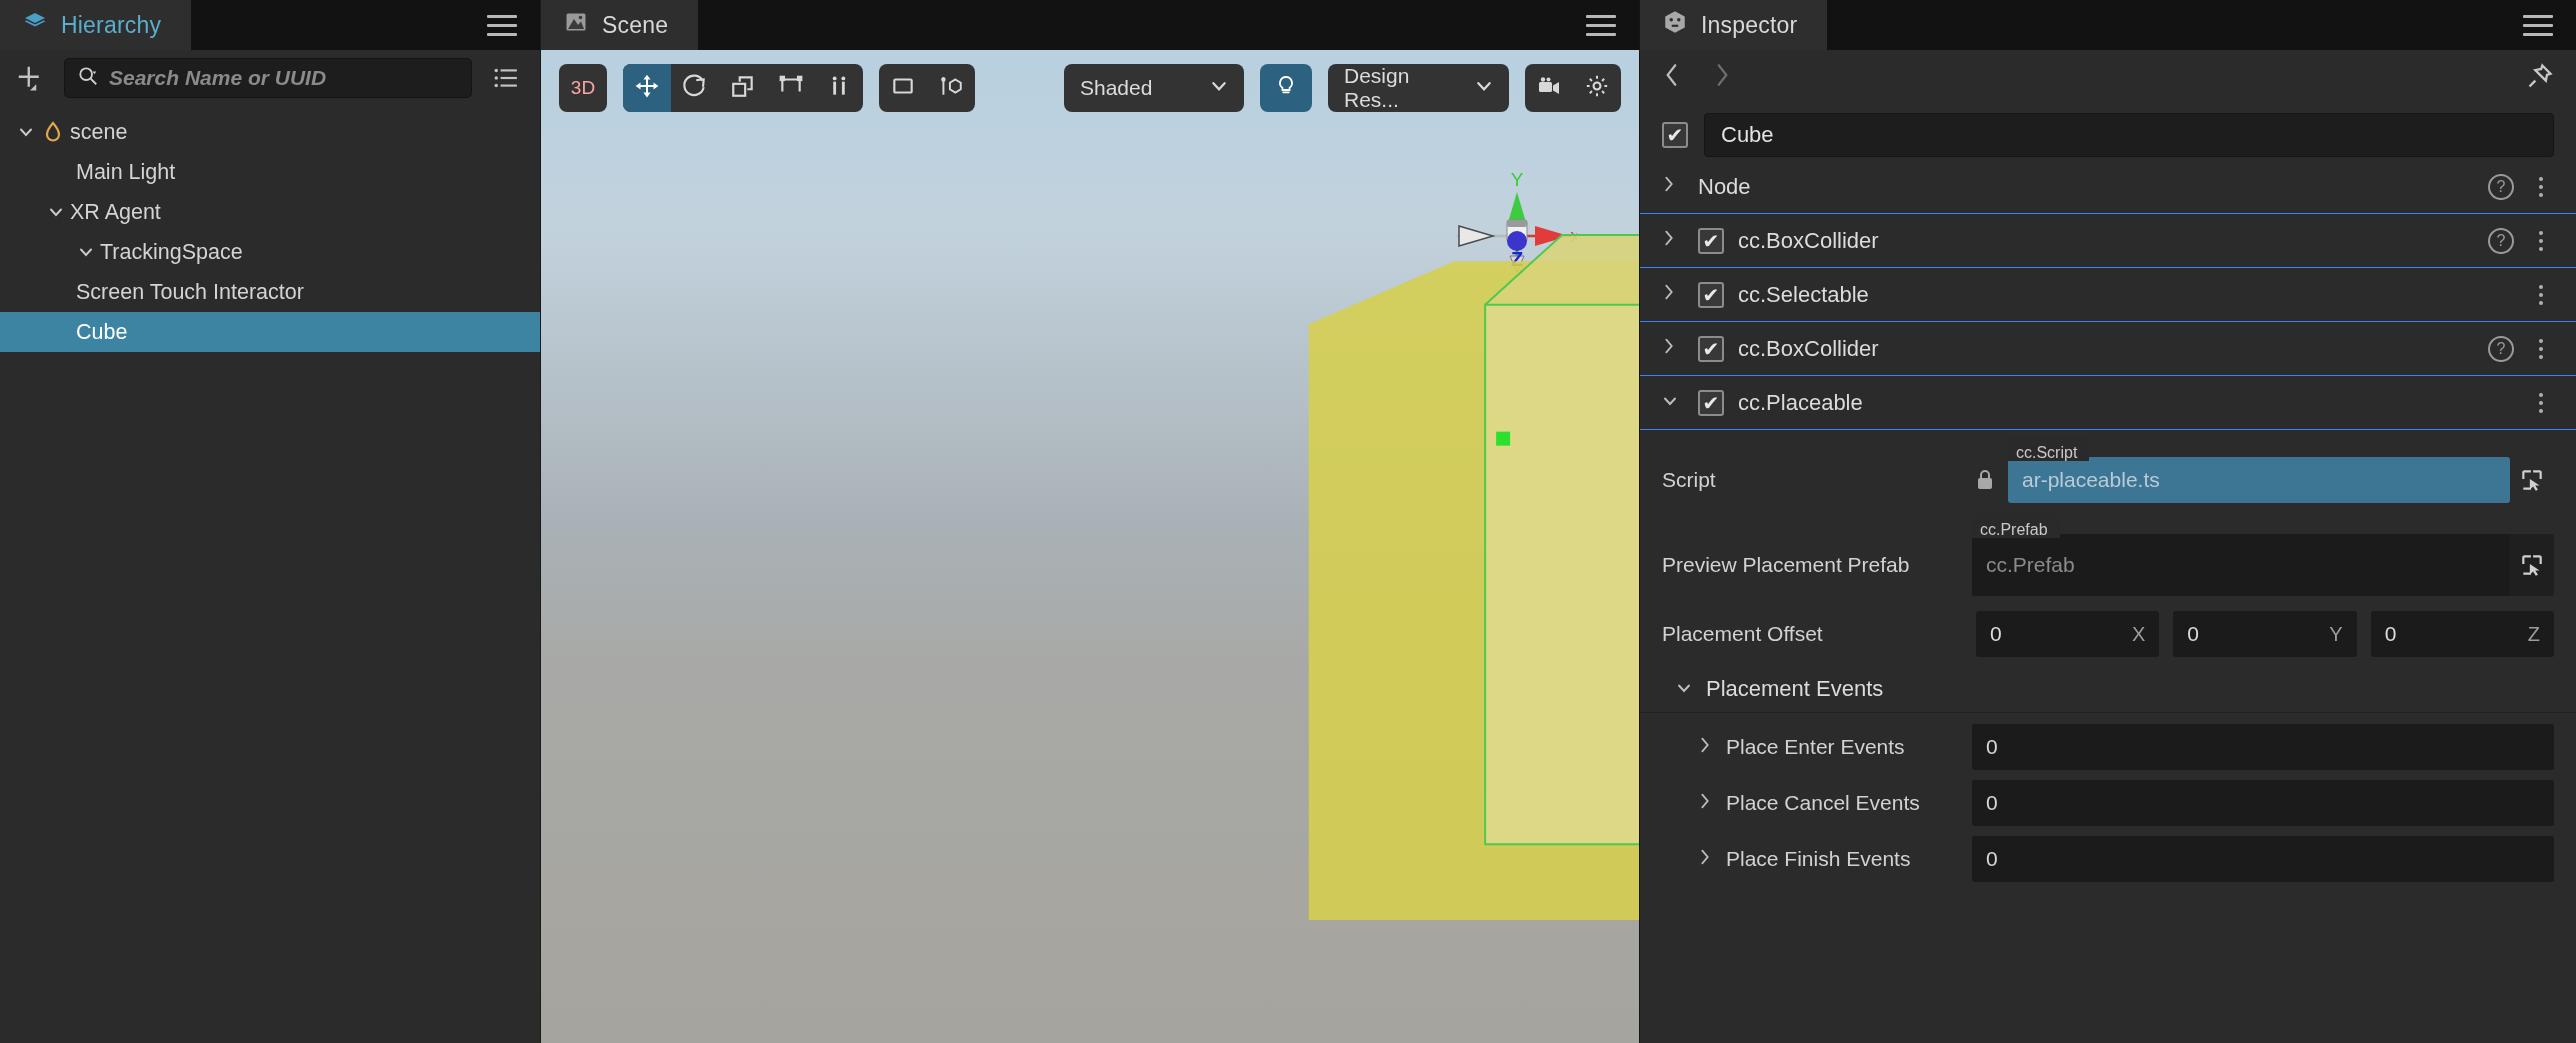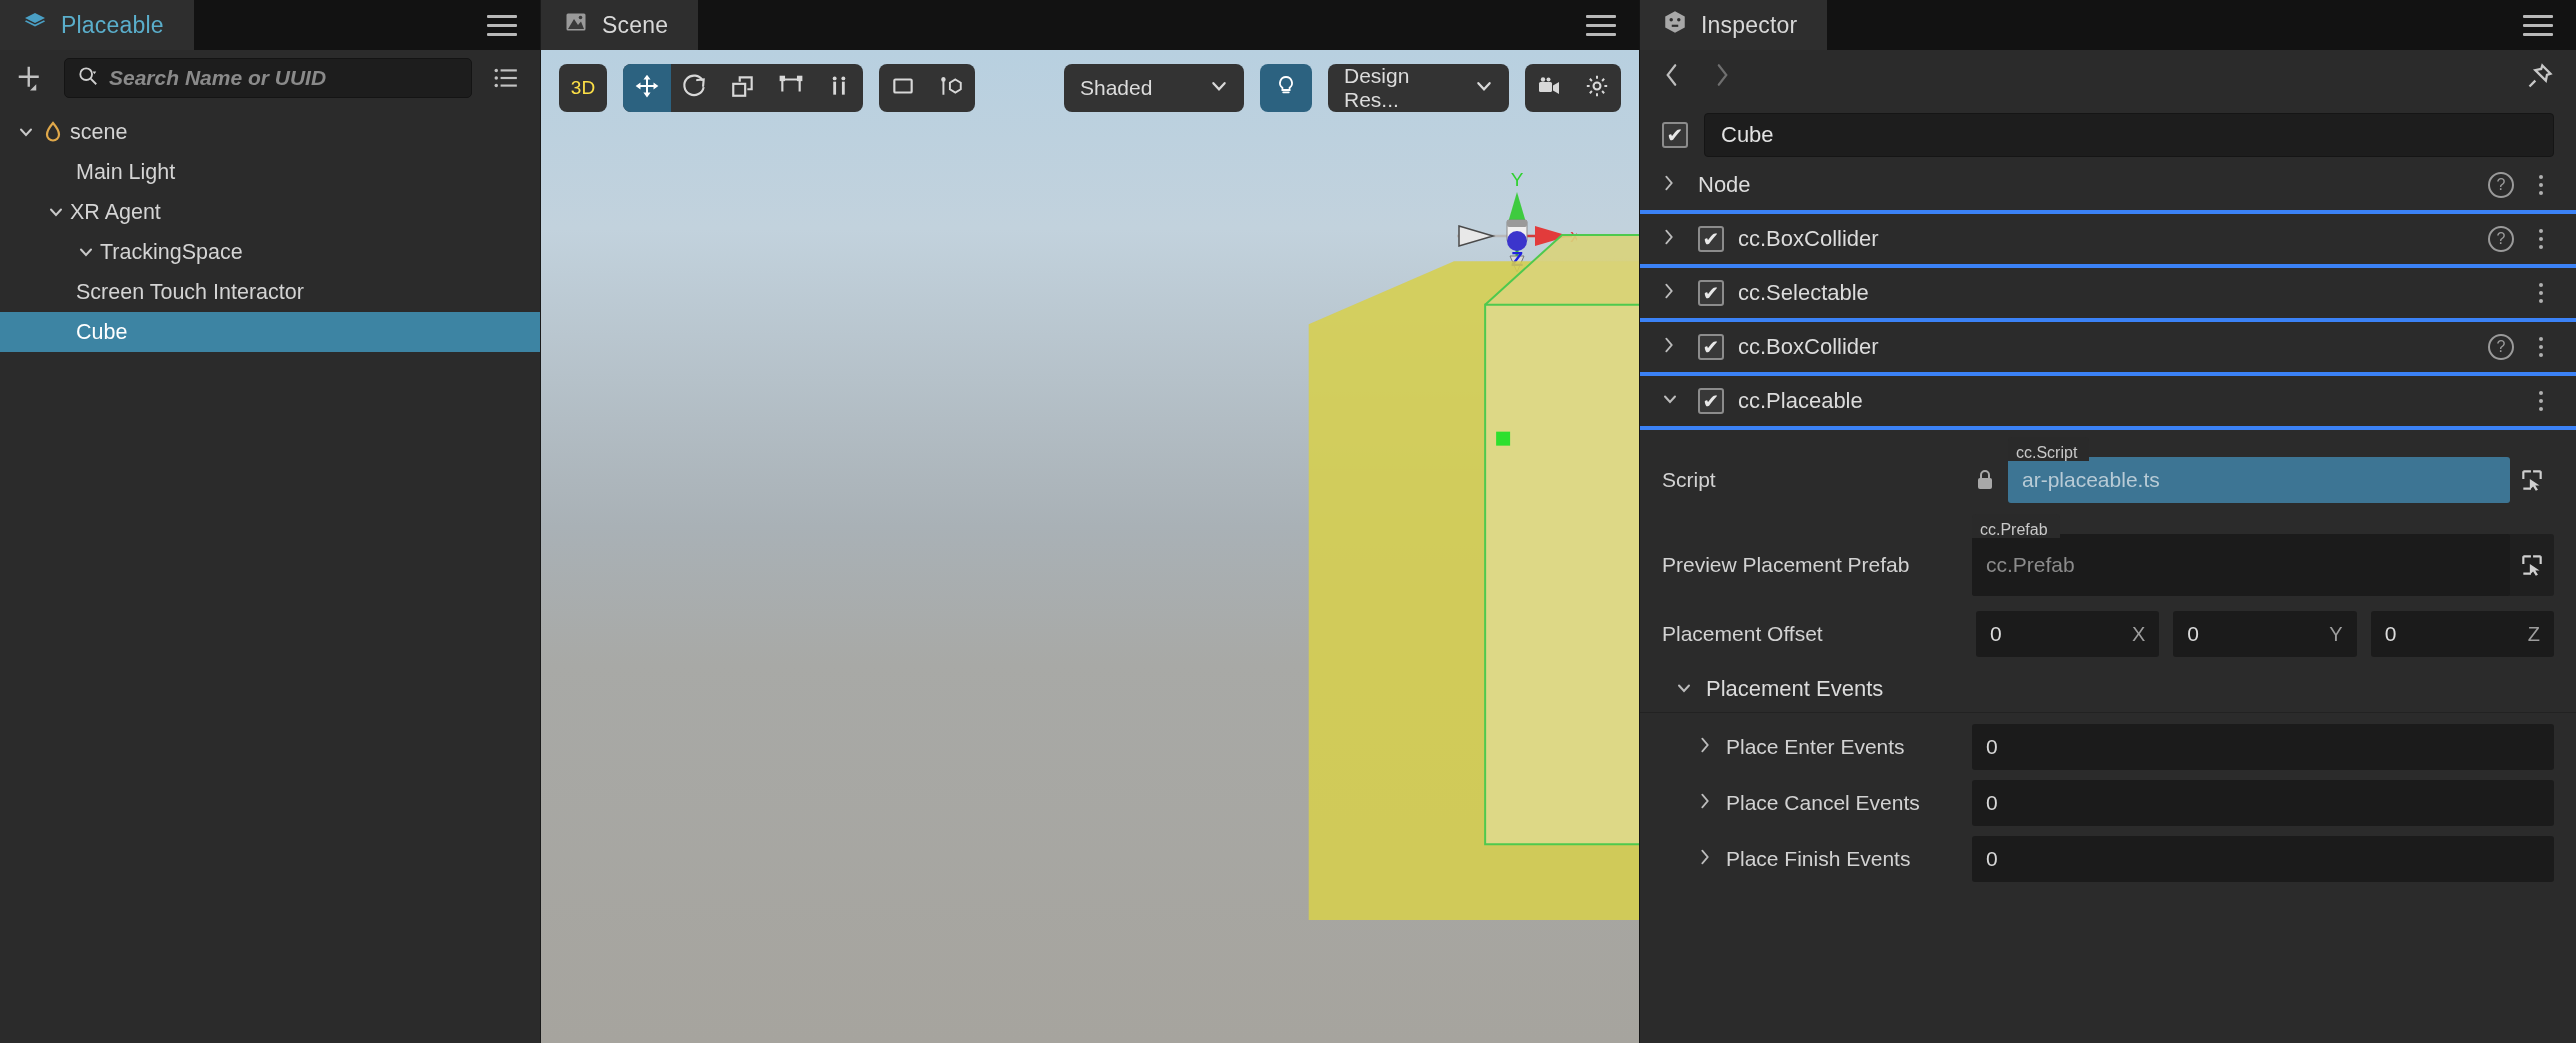--- a/index.html
+++ b/index.html
@@ -65,21 +65,21 @@
   .scene { flex: 1; min-width: 0; background: #1a1a1a; position: relative; }
   .scene-view { flex: 1; position: relative; overflow: hidden;
     background: linear-gradient(to bottom, #b8d0e0 0%, #c2d2dd 18%, #a9b1b6 48%, #a8a9a6 62%, #a6a49e 100%); }
   .scene-toolbar {
     position: absolute; top: 14px; left: 18px; right: 18px; height: 48px;
     display: flex; align-items: center; gap: 16px; z-index: 5;
   }
   .tgroup { display: flex; align-items: center; background: #333333; border-radius: 8px; height: 48px; overflow: hidden; }
   .tbtn {
     min-width: 48px; height: 48px; display: flex; align-items: center; justify-content: center;
-    color: #fde047; font-size: 19px; padding: 0 6px;
+    color: #fca5a5; font-size: 19px; padding: 0 6px;
   }
   .tbtn.on { background: #2c6280; color:#fff; }
   .dropdown {
     height: 48px; background: #333333; border-radius: 8px; display: flex; align-items: center;
     justify-content: space-between; gap: 12px; padding: 0 16px; font-size: 21px; color: #dcdcdc;
   }
   .lightbtn { width: 52px; height: 48px; background:#2c6280; border-radius: 8px; display:flex; align-items:center; justify-content:center; }
   .gizmo-nav { position: absolute; top: 118px; right: 62px; width: 120px; height: 120px; }
   .scene-spacer { flex: 1; }
 
@@ -92,21 +92,21 @@
   .chk {
     width: 26px; height: 26px; border: 2px solid #8c8c8c; border-radius: 3px; background: #383838;
     display:flex; align-items:center; justify-content:center; color:#e8e8e8; font-size: 20px; flex:0 0 26px;
   }
   .name-input {
     flex: 1; height: 44px; background: #1d1d1d; border: 1px solid #151515; border-radius: 4px;
     display: flex; align-items: center; padding: 0 16px; font-size: 22px; color: #e2e2e2;
   }
   .comp-row {
     height: 54px; display: flex; align-items: center; gap: 14px; padding: 0 22px;
-    border-bottom: 4px solid #3b82f6; font-size: 22px; color: #dcdcdc;
+    border-bottom: 1px solid #3b82f6; font-size: 22px; color: #dcdcdc;
   }
   .comp-row .tw { width: 22px; color: #bcbcbc; font-size: 19px; flex: 0 0 22px; }
   .comp-row .sp { flex: 1; }
   .help-icon {
     width: 26px; height: 26px; border-radius: 50%; border: 2px solid #9a9a9a; color: #9a9a9a;
     display:flex; align-items:center; justify-content:center; font-size: 16px; flex:0 0 26px;
   }
   .kebab { width: 26px; display:flex; flex-direction:column; align-items:center; gap:4px; flex:0 0 26px; }
   .kebab i { width:4px; height:4px; background:#b0b0b0; border-radius:50%; display:block; }
 
@@ -153,21 +153,21 @@
 
   <div class="panel hierarchy">
     <div class="tabbar">
       <div class="tab active-blue">
         <span>
           <svg width="26" height="24" viewBox="0 0 24 24">
             <path d="M12 3 L22 8 L12 13 L2 8 Z" fill="#4a9fc4"></path>
             <path d="M12 14.5 L21 10.2 L22 11.5 L12 16.5 L2 11.5 L3 10.2 Z" fill="#4a9fc4"></path>
           </svg>
         </span>
-        <span>Placeable</span>
+        <span>Hierarchy</span>
       </div>
       <div class="tabbar-spacer"></div>
       <div class="hamburger">
           <i></i>
           <i></i>
           <i></i>
         </div>
     </div>
 
     <div class="hier-toolbar">

